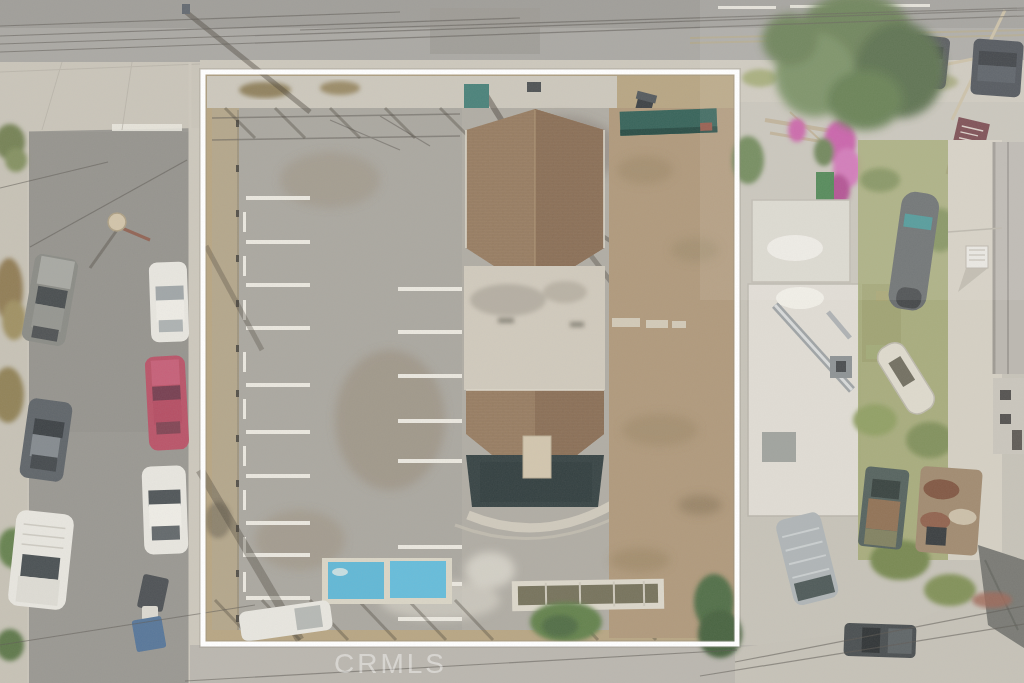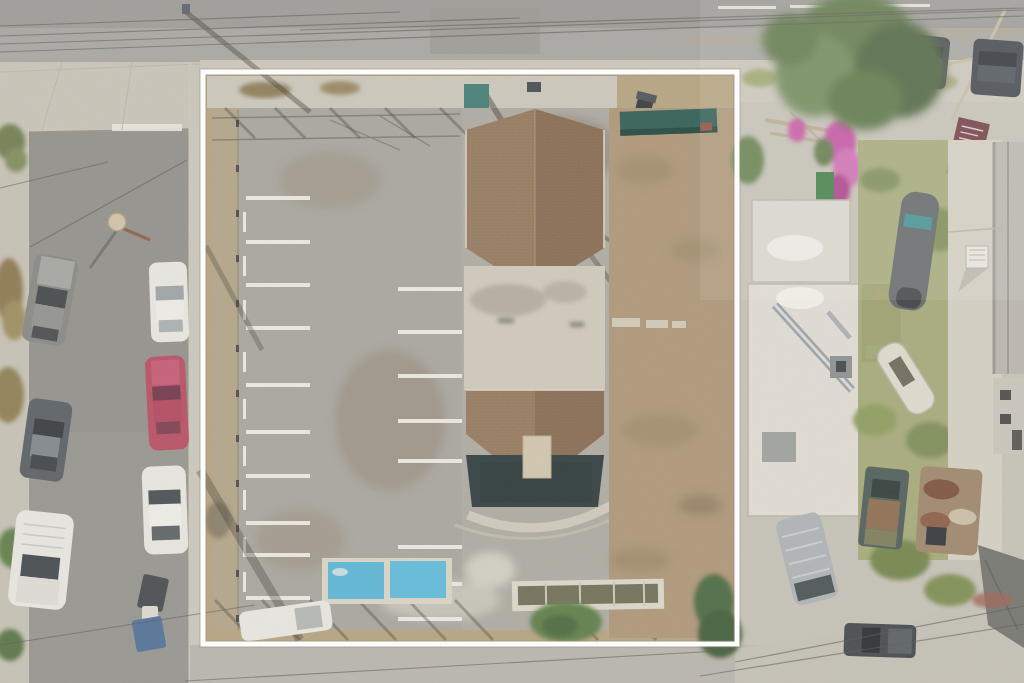--- a/index.html
+++ b/index.html
@@ -497,13 +497,14 @@
   <rect x="700" y="0" width="324" height="300" fill="#ffffff" opacity="0.08"></rect>
 
   <g>
     <rect x="203" y="72" width="534" height="572" fill="none" stroke="#8a867c" stroke-width="8" opacity="0.25"></rect>
     <rect x="203" y="72" width="534" height="572" fill="none" stroke="var(--boundary,#ffffff)" stroke-width="5"></rect>
   </g>
 
   <rect width="1024" height="683" filter="url(#grain)" opacity="0.35"></rect>
 </svg>
 
+<div id="watermark">CRMLS</div>
 </div>
 
 </body></html>

